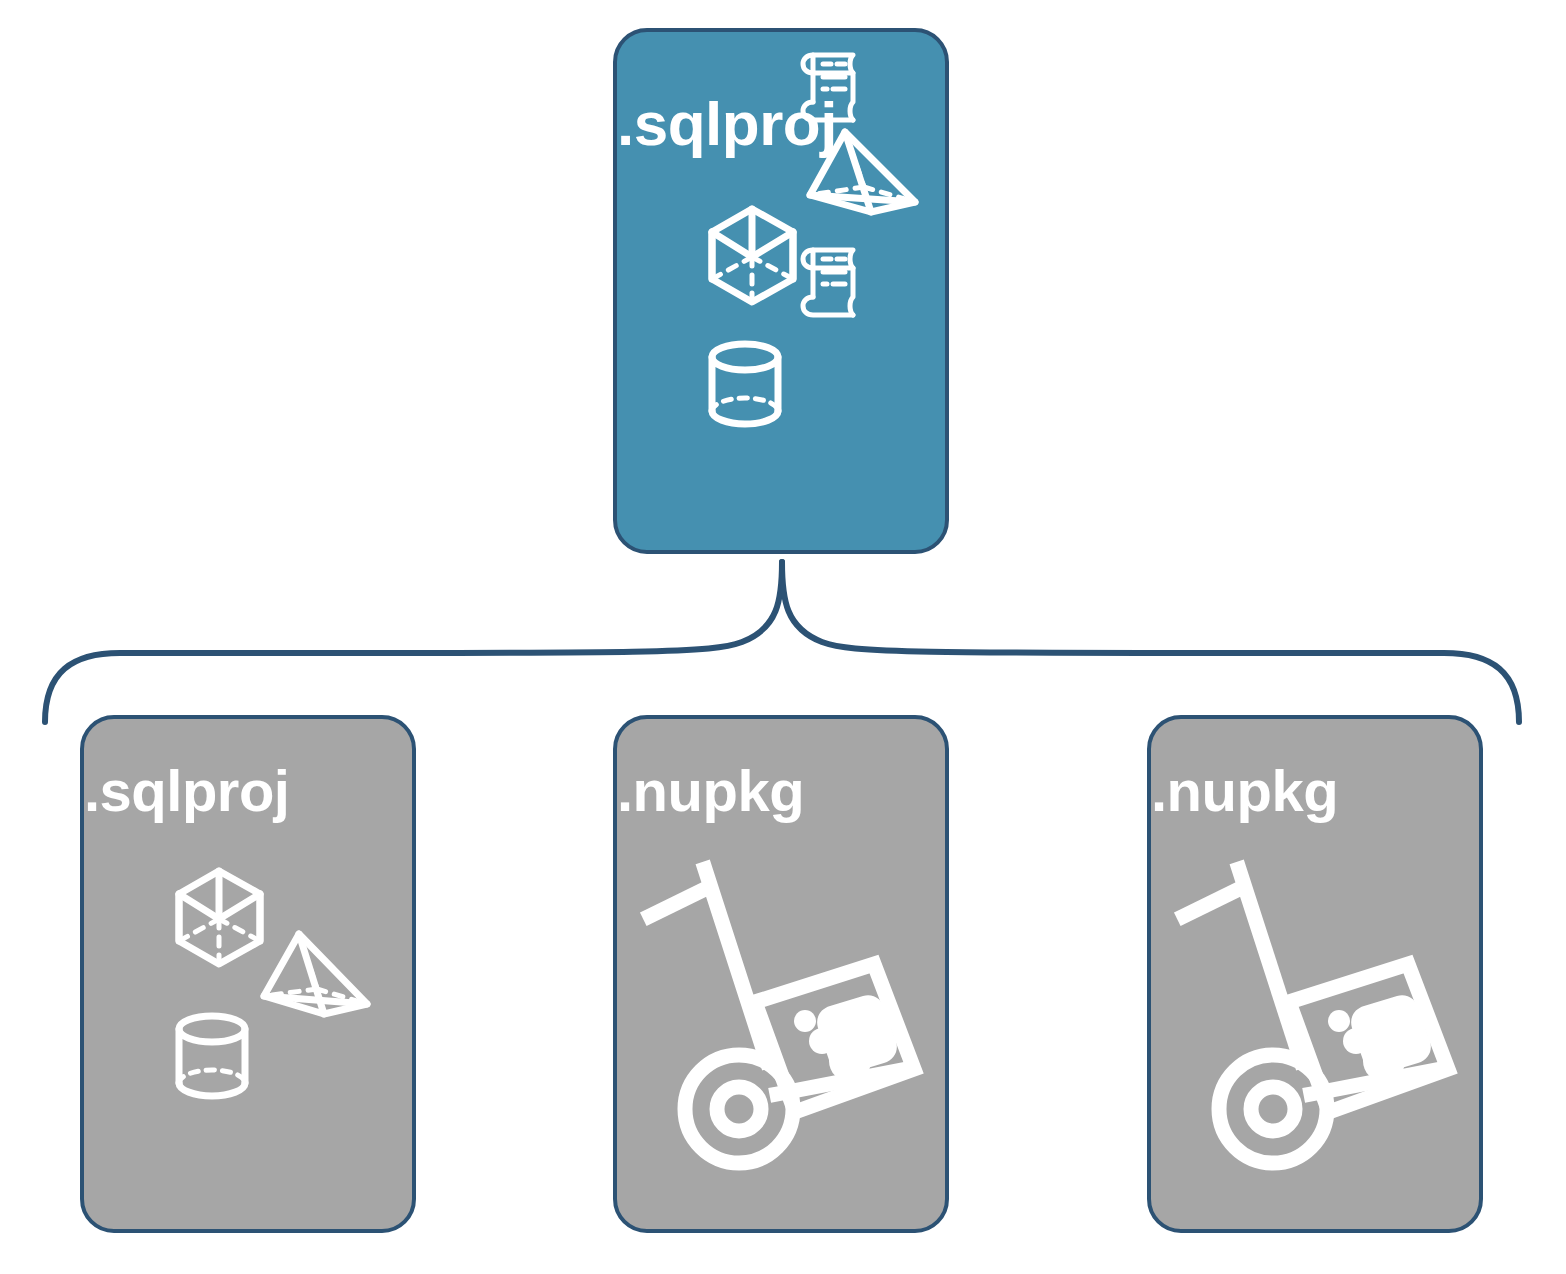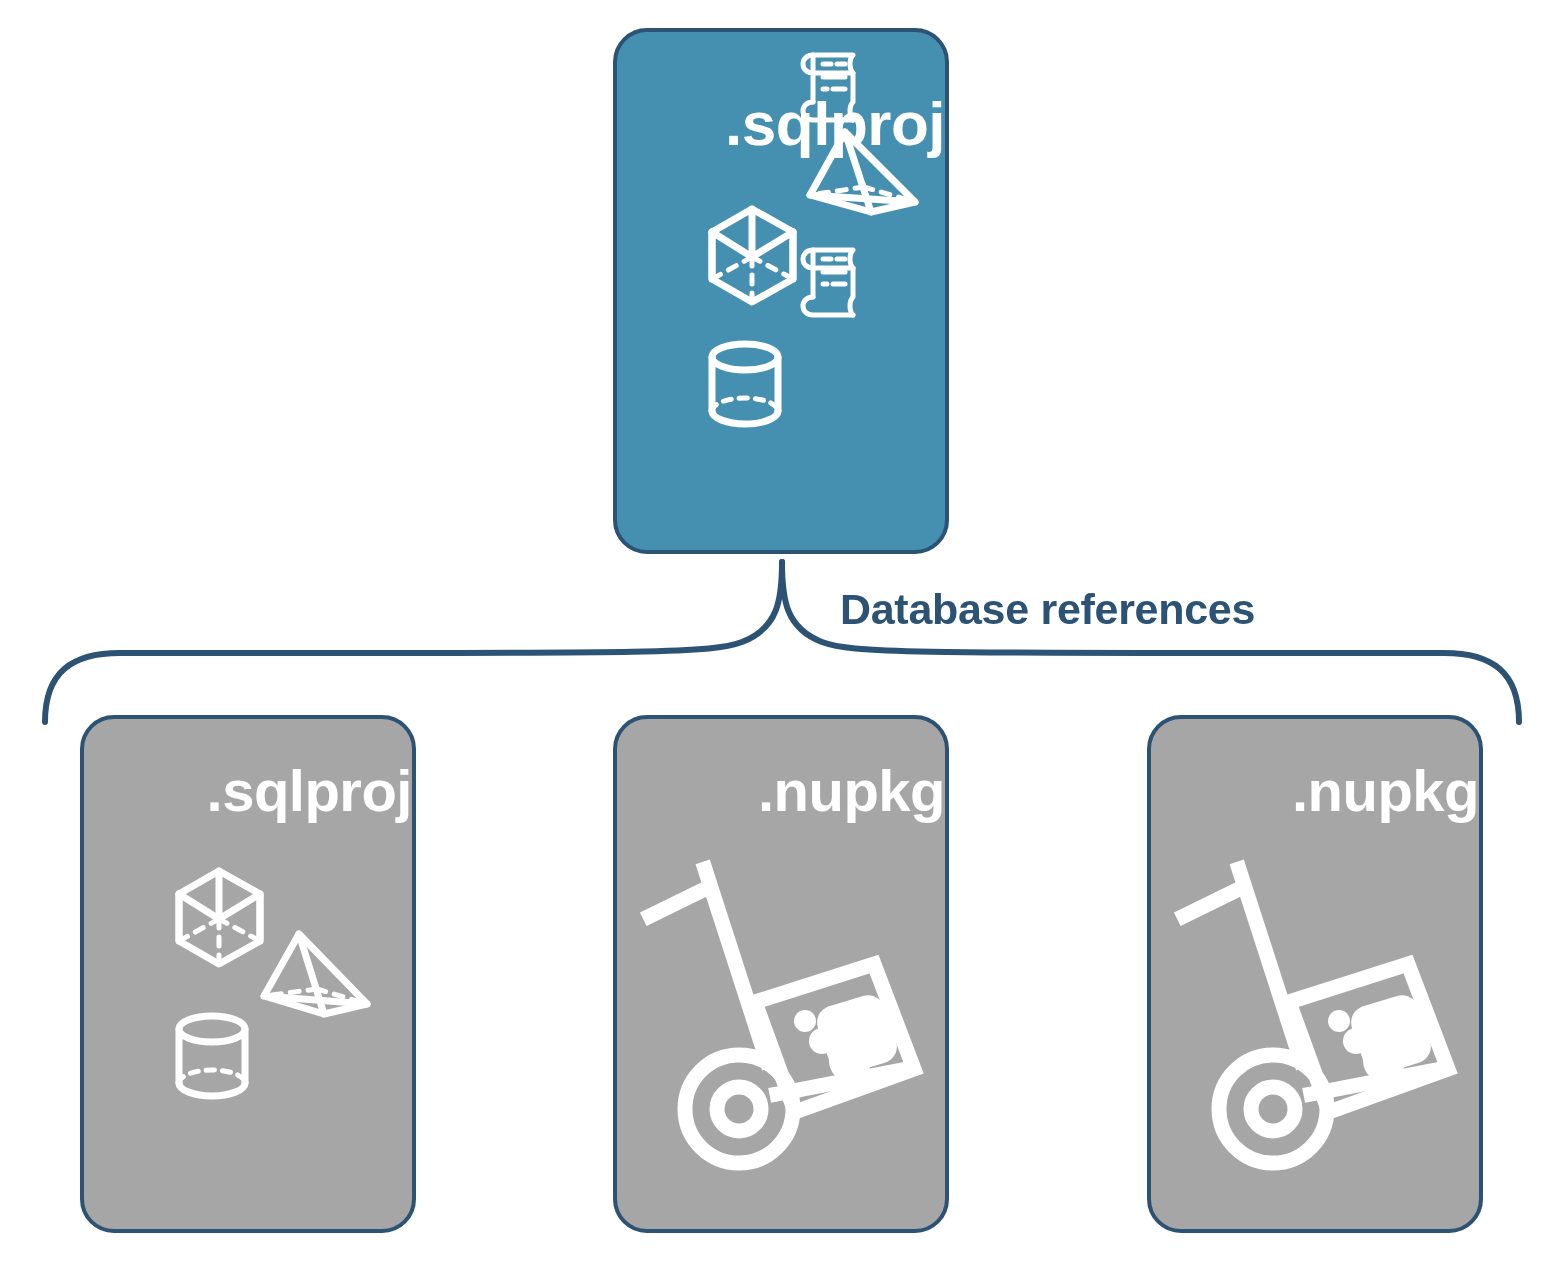--- a/index.html
+++ b/index.html
@@ -23,21 +23,21 @@
     border-radius: 34px;
     box-sizing: border-box;
   }
   .node-box.blue  { background: #4590b0; }
   .node-box.gray  { background: #a6a6a6; }
 
   .node-title {
     position: absolute;
     left: 0;
     right: 0;
-    text-align: right;
+    text-align: left;
     color: #ffffff;
     font-weight: bold;
     letter-spacing: -0.5px;
     user-select: none;
   }
   #box-top .node-title   { top: 56px;  font-size: 62px; }
   .node-box.gray .node-title { top: 38px; font-size: 58px; }
 
   .icon-layer {
     position: absolute;
@@ -142,21 +142,20 @@
     <path d="M782 562
              C782 600, 778 628, 742 642
              C710 654, 640 653, 120 653
              C72 653, 45 672, 45 722" fill="none" stroke="#2c5274" stroke-width="6" stroke-linecap="round"></path>
     <path d="M782 562
              C782 600, 786 628, 822 642
              C854 654, 924 653, 1444 653
              C1492 653, 1519 672, 1519 722" fill="none" stroke="#2c5274" stroke-width="6" stroke-linecap="round"></path>
   </svg>
 
-  <div class="brace-label">Database references</div>
 
   <div class="node-box gray" style="left:80px; top:715px; width:336px; height:518px;">
     <div class="node-title">.sqlproj</div>
     <div class="icon-layer">
       <svg width="336" height="518" viewBox="0 0 336 518" fill="none" stroke="#ffffff" stroke-width="7" stroke-linecap="round" stroke-linejoin="round">
         <g>
           <path d="M95 175 L135 152 L176 175 L176 222 L135 245 L95 222 Z"></path>
           <path d="M95 175 L95 222"></path>
           <path d="M135 152 L135 200"></path>
           <path d="M176 175 L176 222"></path>

